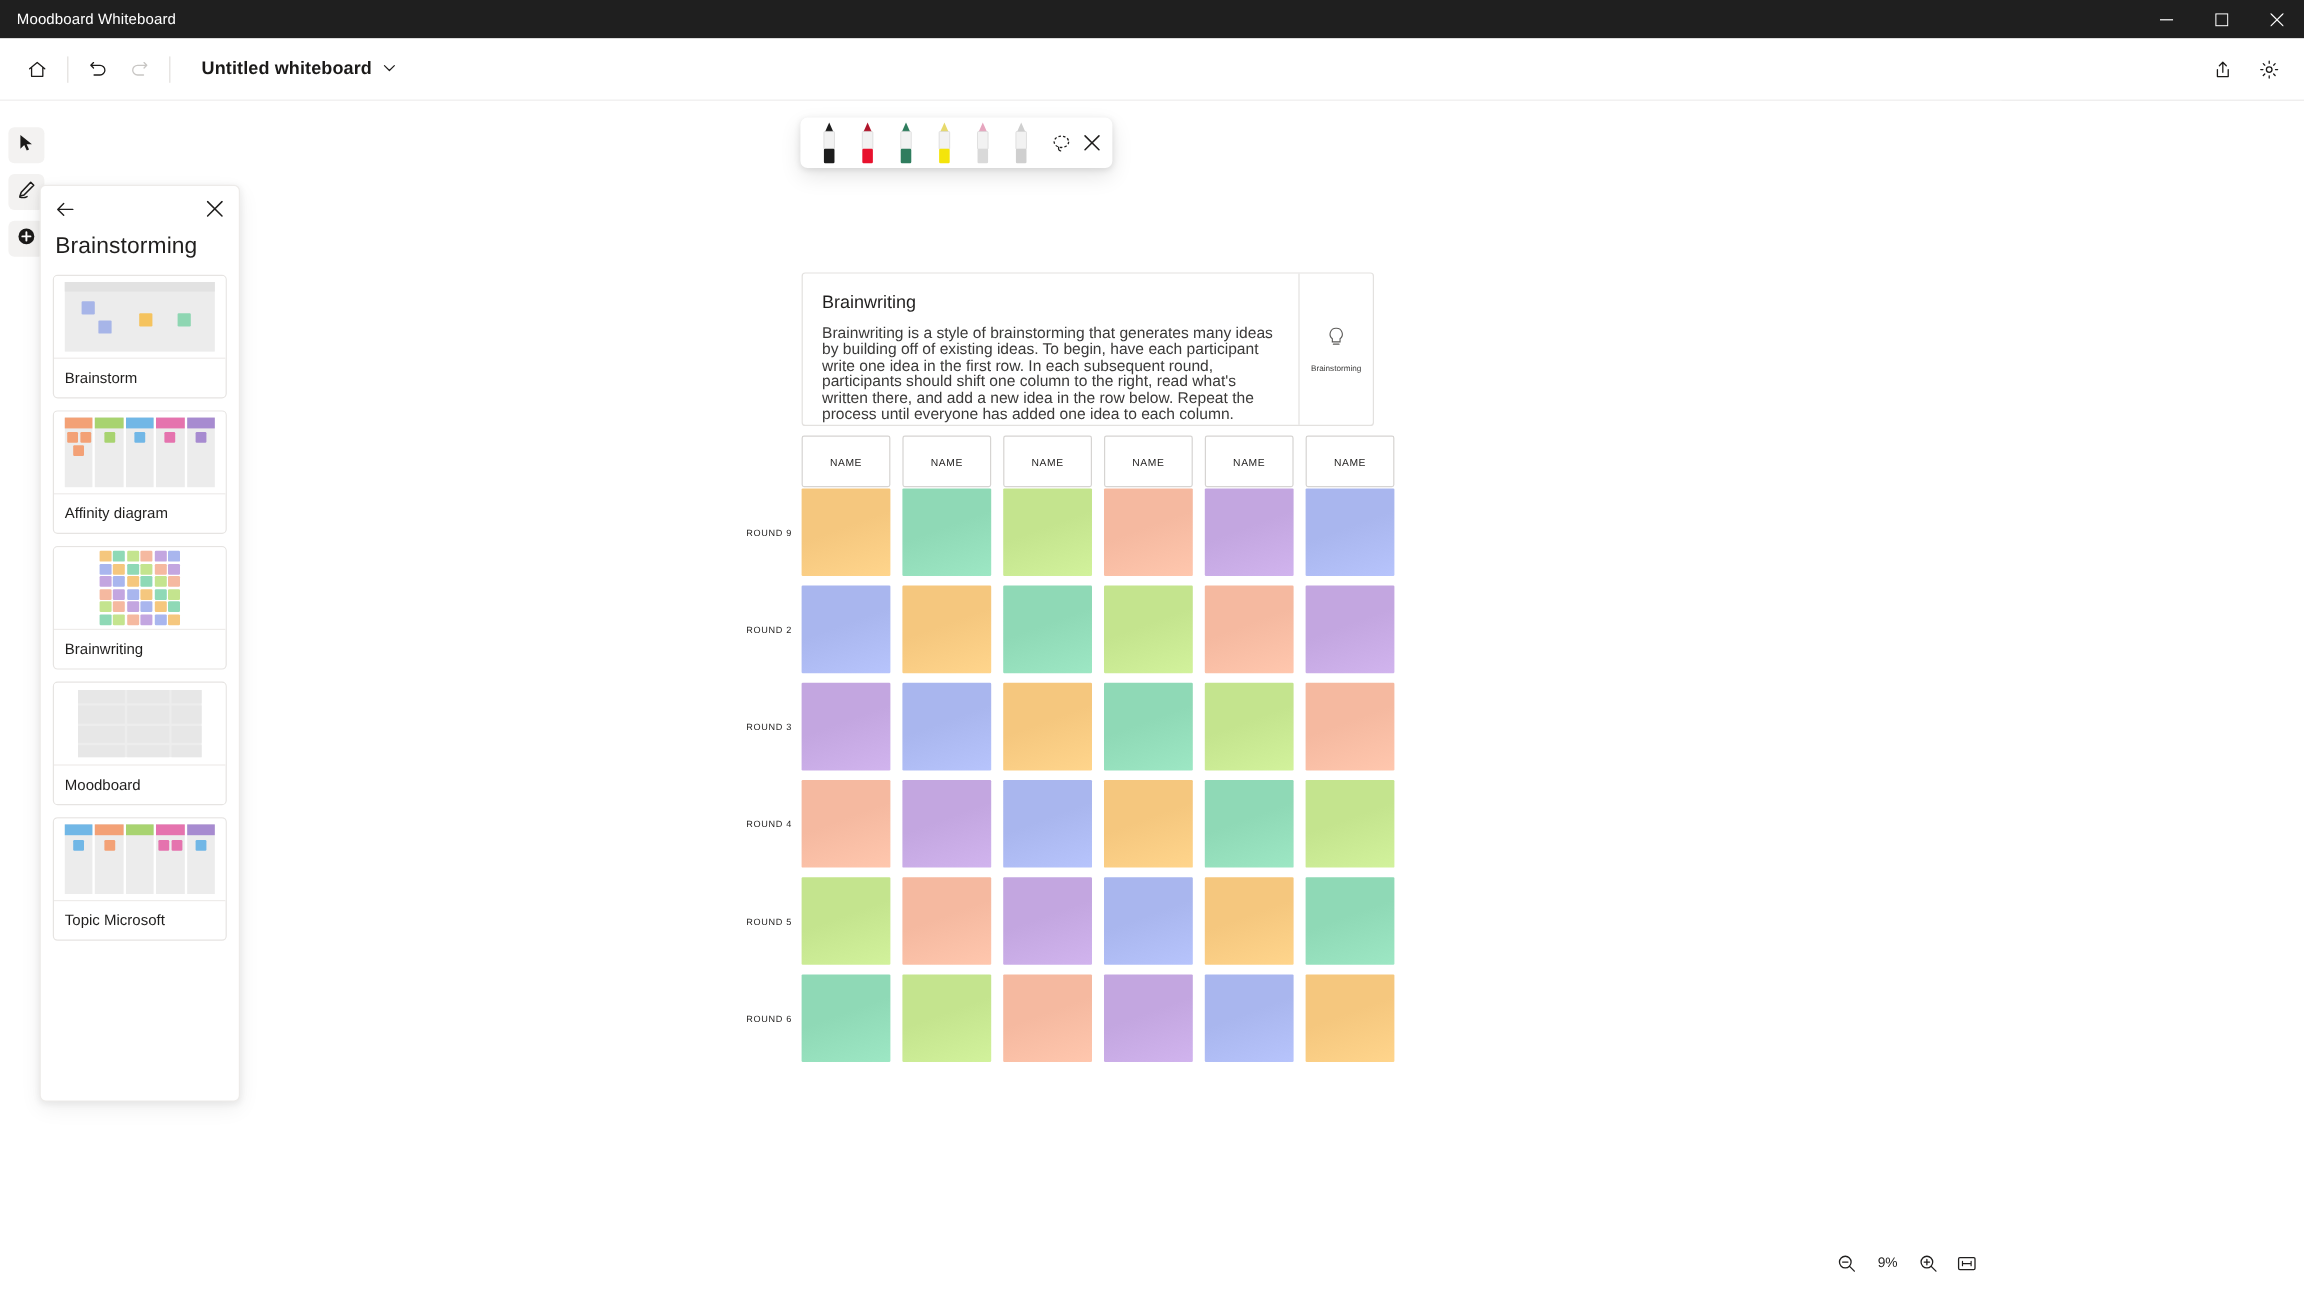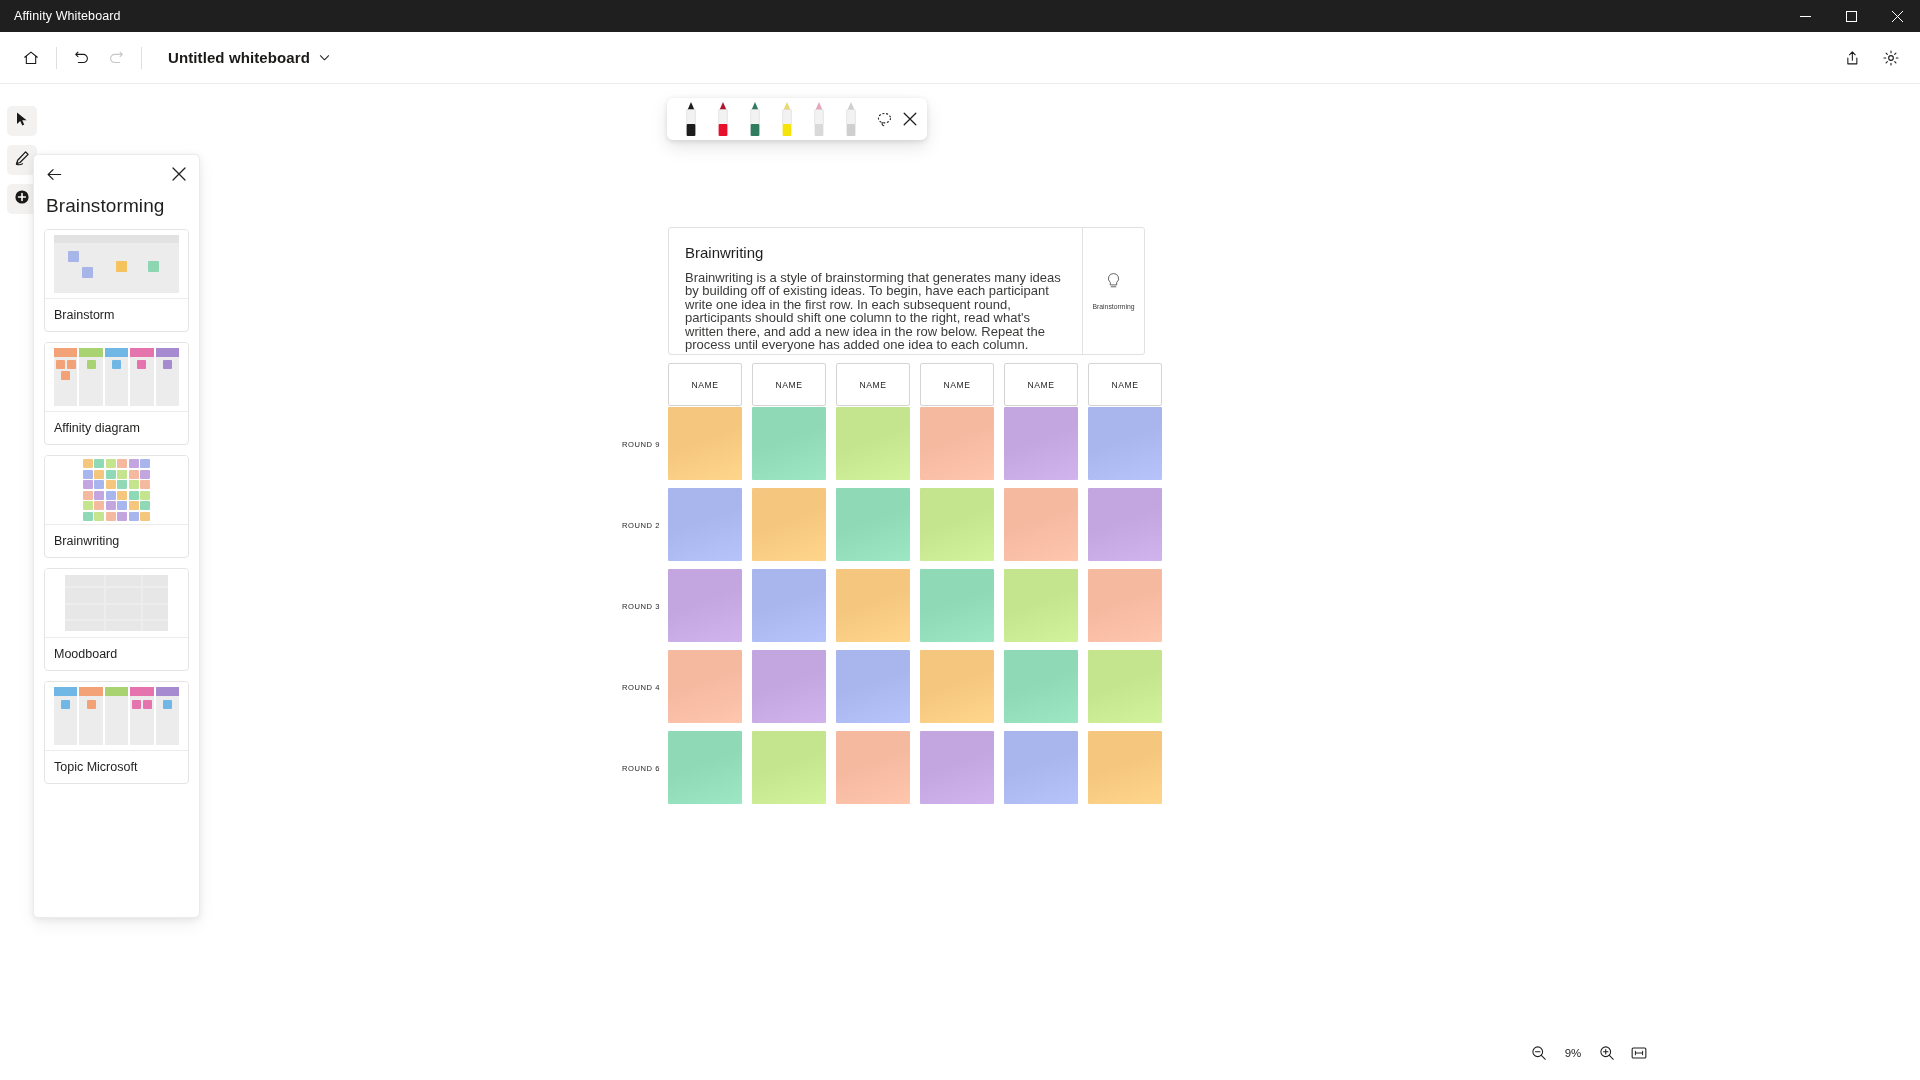--- a/index.html
+++ b/index.html
@@ -227,21 +227,21 @@
   .zoom-btn {
     width:30px; height:30px; border-radius:4px;
     display:flex; align-items:center; justify-content:center; color:#201f1e;
   }
   .zoom-level { font-size:11.5px; color:#201f1e; padding: 0 8px; min-width:34px; text-align:center;}
 </style>
 </head>
 <body>
 
 <div class="titlebar">
-  <span class="titlebar-text">Affinity Whiteboard</span>
+  <span class="titlebar-text">Moodboard Whiteboard</span>
   <div class="win-controls">
     <div class="win-btn">
       <svg width="11" height="11" viewBox="0 0 11 11">
           <rect x="0" y="5" width="11" height="1" fill="currentColor"></rect>
         </svg>
     </div>
     <div class="win-btn">
       <svg width="11" height="11" viewBox="0 0 11 11">
           <rect x="0.5" y="0.5" width="10" height="10" fill="none" stroke="currentColor"></rect>
         </svg>
@@ -611,20 +611,29 @@
         <div class="bw-row">
           <div class="bw-row-label">ROUND 4</div>
           <div class="bw-note" style="background: linear-gradient(160deg, rgb(245, 185, 160) 0%, rgb(245, 185, 160) 45%, rgb(255, 199, 174) 100%);"></div>
           <div class="bw-note" style="background: linear-gradient(160deg, rgb(195, 166, 224) 0%, rgb(195, 166, 224) 45%, rgb(209, 180, 238) 100%);"></div>
           <div class="bw-note" style="background: linear-gradient(160deg, rgb(169, 182, 238) 0%, rgb(169, 182, 238) 45%, rgb(183, 196, 252) 100%);"></div>
           <div class="bw-note" style="background: linear-gradient(160deg, rgb(245, 199, 126) 0%, rgb(245, 199, 126) 45%, rgb(255, 213, 140) 100%);"></div>
           <div class="bw-note" style="background: linear-gradient(160deg, rgb(143, 217, 182) 0%, rgb(143, 217, 182) 45%, rgb(157, 231, 196) 100%);"></div>
           <div class="bw-note" style="background: linear-gradient(160deg, rgb(196, 228, 142) 0%, rgb(196, 228, 142) 45%, rgb(210, 242, 156) 100%);"></div>
         </div>
         <div class="bw-row">
+          <div class="bw-row-label">ROUND 5</div>
+          <div class="bw-note" style="background: linear-gradient(160deg, rgb(196, 228, 142) 0%, rgb(196, 228, 142) 45%, rgb(210, 242, 156) 100%);"></div>
+          <div class="bw-note" style="background: linear-gradient(160deg, rgb(245, 185, 160) 0%, rgb(245, 185, 160) 45%, rgb(255, 199, 174) 100%);"></div>
+          <div class="bw-note" style="background: linear-gradient(160deg, rgb(195, 166, 224) 0%, rgb(195, 166, 224) 45%, rgb(209, 180, 238) 100%);"></div>
+          <div class="bw-note" style="background: linear-gradient(160deg, rgb(169, 182, 238) 0%, rgb(169, 182, 238) 45%, rgb(183, 196, 252) 100%);"></div>
+          <div class="bw-note" style="background: linear-gradient(160deg, rgb(245, 199, 126) 0%, rgb(245, 199, 126) 45%, rgb(255, 213, 140) 100%);"></div>
+          <div class="bw-note" style="background: linear-gradient(160deg, rgb(143, 217, 182) 0%, rgb(143, 217, 182) 45%, rgb(157, 231, 196) 100%);"></div>
+        </div>
+        <div class="bw-row">
           <div class="bw-row-label">ROUND 6</div>
           <div class="bw-note" style="background: linear-gradient(160deg, rgb(143, 217, 182) 0%, rgb(143, 217, 182) 45%, rgb(157, 231, 196) 100%);"></div>
           <div class="bw-note" style="background: linear-gradient(160deg, rgb(196, 228, 142) 0%, rgb(196, 228, 142) 45%, rgb(210, 242, 156) 100%);"></div>
           <div class="bw-note" style="background: linear-gradient(160deg, rgb(245, 185, 160) 0%, rgb(245, 185, 160) 45%, rgb(255, 199, 174) 100%);"></div>
           <div class="bw-note" style="background: linear-gradient(160deg, rgb(195, 166, 224) 0%, rgb(195, 166, 224) 45%, rgb(209, 180, 238) 100%);"></div>
           <div class="bw-note" style="background: linear-gradient(160deg, rgb(169, 182, 238) 0%, rgb(169, 182, 238) 45%, rgb(183, 196, 252) 100%);"></div>
           <div class="bw-note" style="background: linear-gradient(160deg, rgb(245, 199, 126) 0%, rgb(245, 199, 126) 45%, rgb(255, 213, 140) 100%);"></div>
         </div>
       </div>
   </div>

